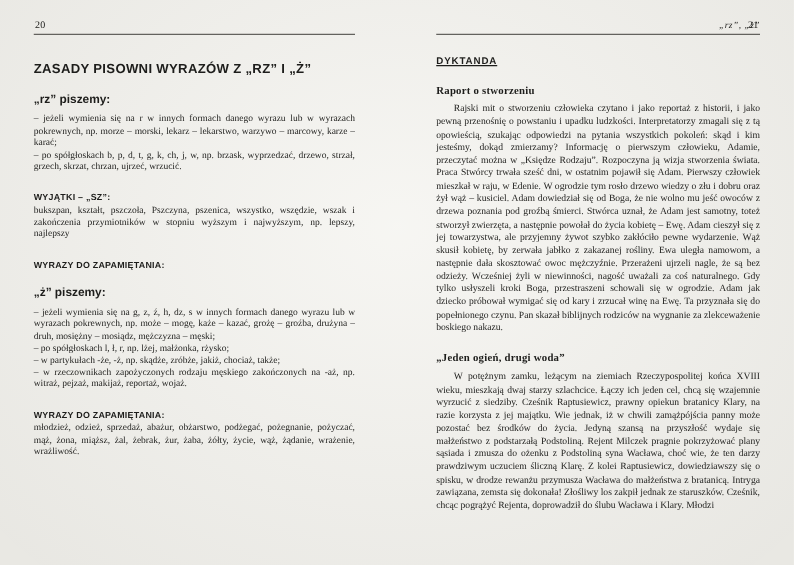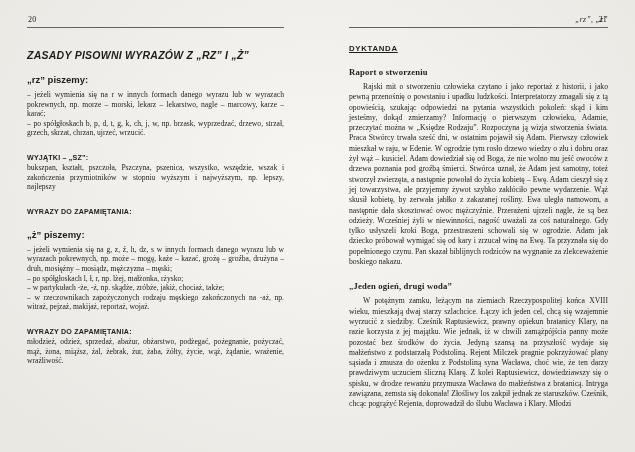--- a/index.html
+++ b/index.html
@@ -43,21 +43,20 @@
     letter-spacing: 0.4px;
   }
 
   
   .chapter-title {
     font-family: "Liberation Sans", sans-serif;
     font-weight: 700;
     font-size: 10.5px;
     letter-spacing: 0.25px;
     margin-top: 21px;
-    font-style: italic;
   }
   .sect-heading {
     font-family: "Liberation Sans", sans-serif;
     font-weight: 700;
     font-size: 9.5px;
     margin-top: 13px;
     margin-bottom: 5px;
   }
   .rule-p {
     font-size: 7.6px;
@@ -108,21 +107,21 @@
 <div class="spread">
 
   <div class="page page-left">
     <div class="pagehead">
       <span class="pnum left-pos">20</span>
     </div>
 
     <h1 class="chapter-title">ZASADY PISOWNI WYRAZÓW Z „RZ” I „Ż”</h1>
 
     <h2 class="sect-heading">„rz” piszemy:</h2>
-    <p class="rule-p">– jeżeli wymienia się na r w innych formach danego wyrazu lub w wyrazach pokrewnych, np. morze – morski, lekarz – lekarstwo, nagle – marcowy, karze – karać;</p>
+    <p class="rule-p">– jeżeli wymienia się na r w innych formach danego wyrazu lub w wyrazach pokrewnych, np. morze – morski, lekarz – lekarstwo, warzywo – marcowy, karze – karać;</p>
     <p class="rule-p">– po spółgłoskach b, p, d, t, g, k, ch, j, w, np. brzask, wyprzedzać, drzewo, strzał, grzech, skrzat, chrzan, ujrzeć, wrzucić.</p>
 
     <p class="label-p">WYJĄTKI – „SZ”:</p>
     <p class="list-p">bukszpan, kształt, pszczoła, Pszczyna, pszenica, wszystko, wszędzie, wszak i zakończenia przymiotników w stopniu wyższym i najwyższym, np. lepszy, najlepszy</p>
 
 
     <p class="label-p">WYRAZY DO ZAPAMIĘTANIA:</p>
 
     <h2 class="sect-heading">„ż” piszemy:</h2>
     <p class="rule-p">– jeżeli wymienia się na g, z, ź, h, dz, s w innych formach danego wyrazu lub w wyrazach pokrewnych, np. może – mogę, każe – kazać, grożę – groźba, drużyna – druh, mosiężny – mosiądz, mężczyzna – męski;</p>

